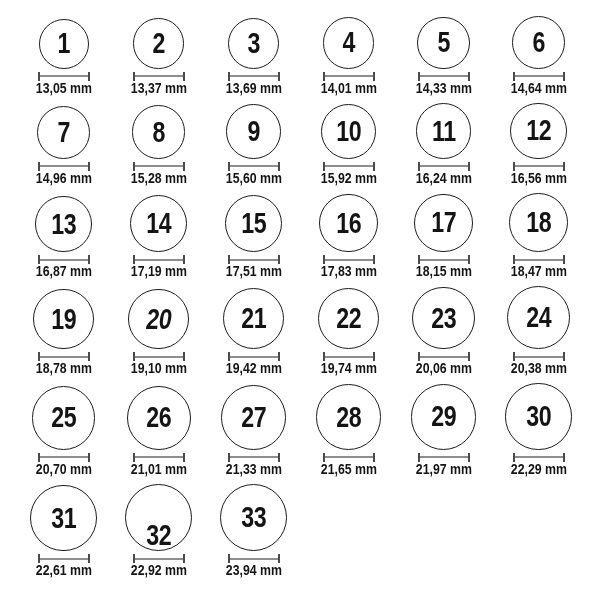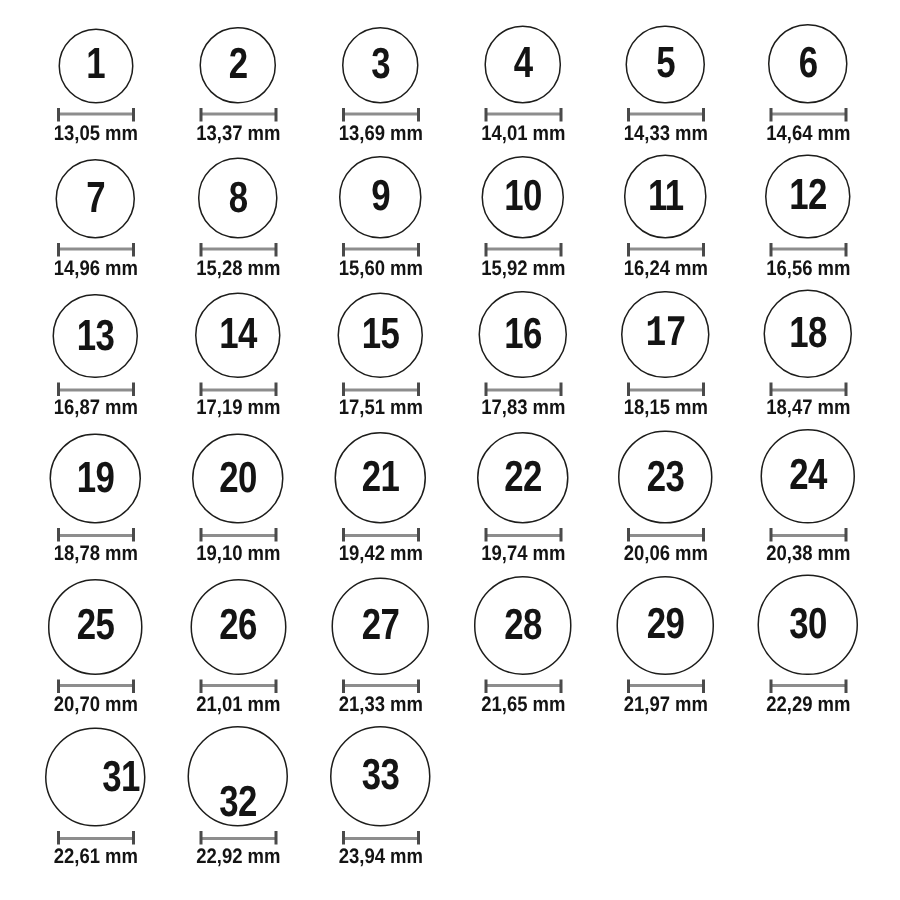--- a/index.html
+++ b/index.html
@@ -231,21 +231,21 @@
             <span class="num">16</span>
           </div>
           <div class="dim">
             <div class="tick"></div>
             <div class="line"></div>
             <div class="tick"></div>
           </div>
           <div class="label">17,83 mm</div>
         </div>
         <div class="cell">
-          <div class="circle" style="width: 58.96px; height: 58.96px; font-family: Liberation Mono, monospace;">
+          <div class="circle" style="width: 58.96px; height: 58.96px;">
             <span class="num">17</span>
           </div>
           <div class="dim">
             <div class="tick"></div>
             <div class="line"></div>
             <div class="tick"></div>
           </div>
           <div class="label">18,15 mm</div>
         </div>
         <div class="cell">
@@ -266,21 +266,21 @@
             <span class="num">19</span>
           </div>
           <div class="dim">
             <div class="tick"></div>
             <div class="line"></div>
             <div class="tick"></div>
           </div>
           <div class="label">18,78 mm</div>
         </div>
         <div class="cell">
-          <div class="circle" style="width: 60.64px; height: 60.64px;">
+          <div class="circle" style="width: 60.64px; height: 60.64px; font-style: italic;">
             <span class="num">20</span>
           </div>
           <div class="dim">
             <div class="tick"></div>
             <div class="line"></div>
             <div class="tick"></div>
           </div>
           <div class="label">19,10 mm</div>
         </div>
         <div class="cell">
@@ -391,21 +391,21 @@
           <div class="dim">
             <div class="tick"></div>
             <div class="line"></div>
             <div class="tick"></div>
           </div>
           <div class="label">22,29 mm</div>
         </div>
       </div>
       <div class="row">
         <div class="cell">
-          <div class="circle" style="width: 66.8px; height: 66.8px; justify-content: flex-end;">
+          <div class="circle" style="width: 66.8px; height: 66.8px;">
             <span class="num">31</span>
           </div>
           <div class="dim">
             <div class="tick"></div>
             <div class="line"></div>
             <div class="tick"></div>
           </div>
           <div class="label">22,61 mm</div>
         </div>
         <div class="cell">

